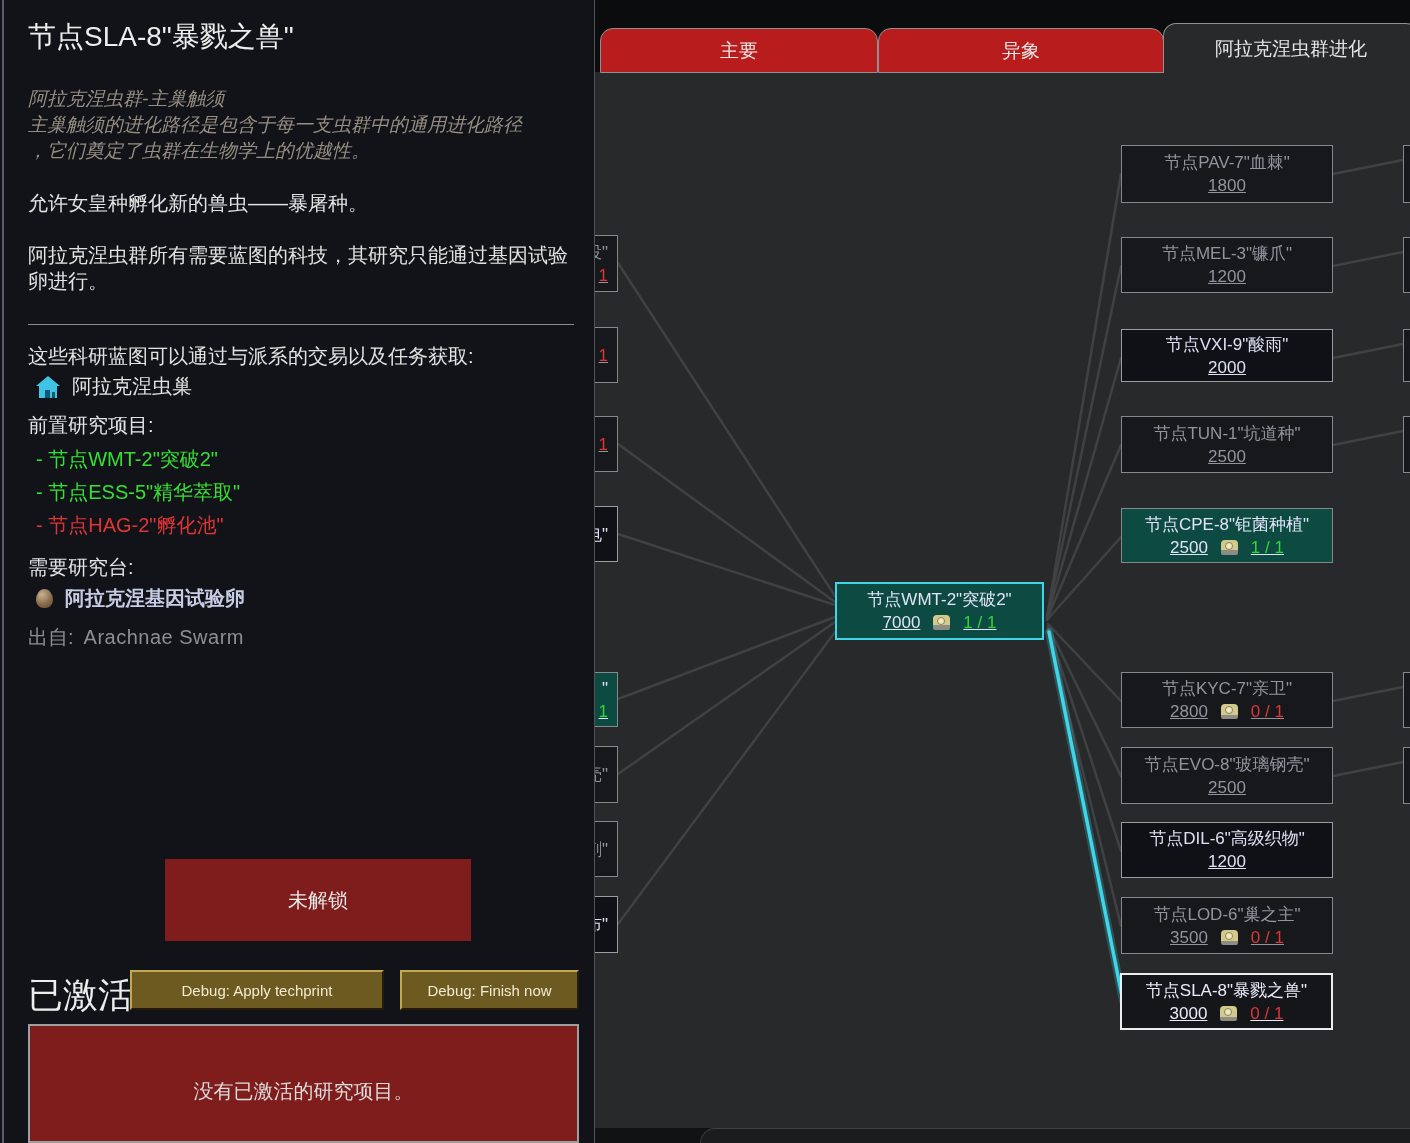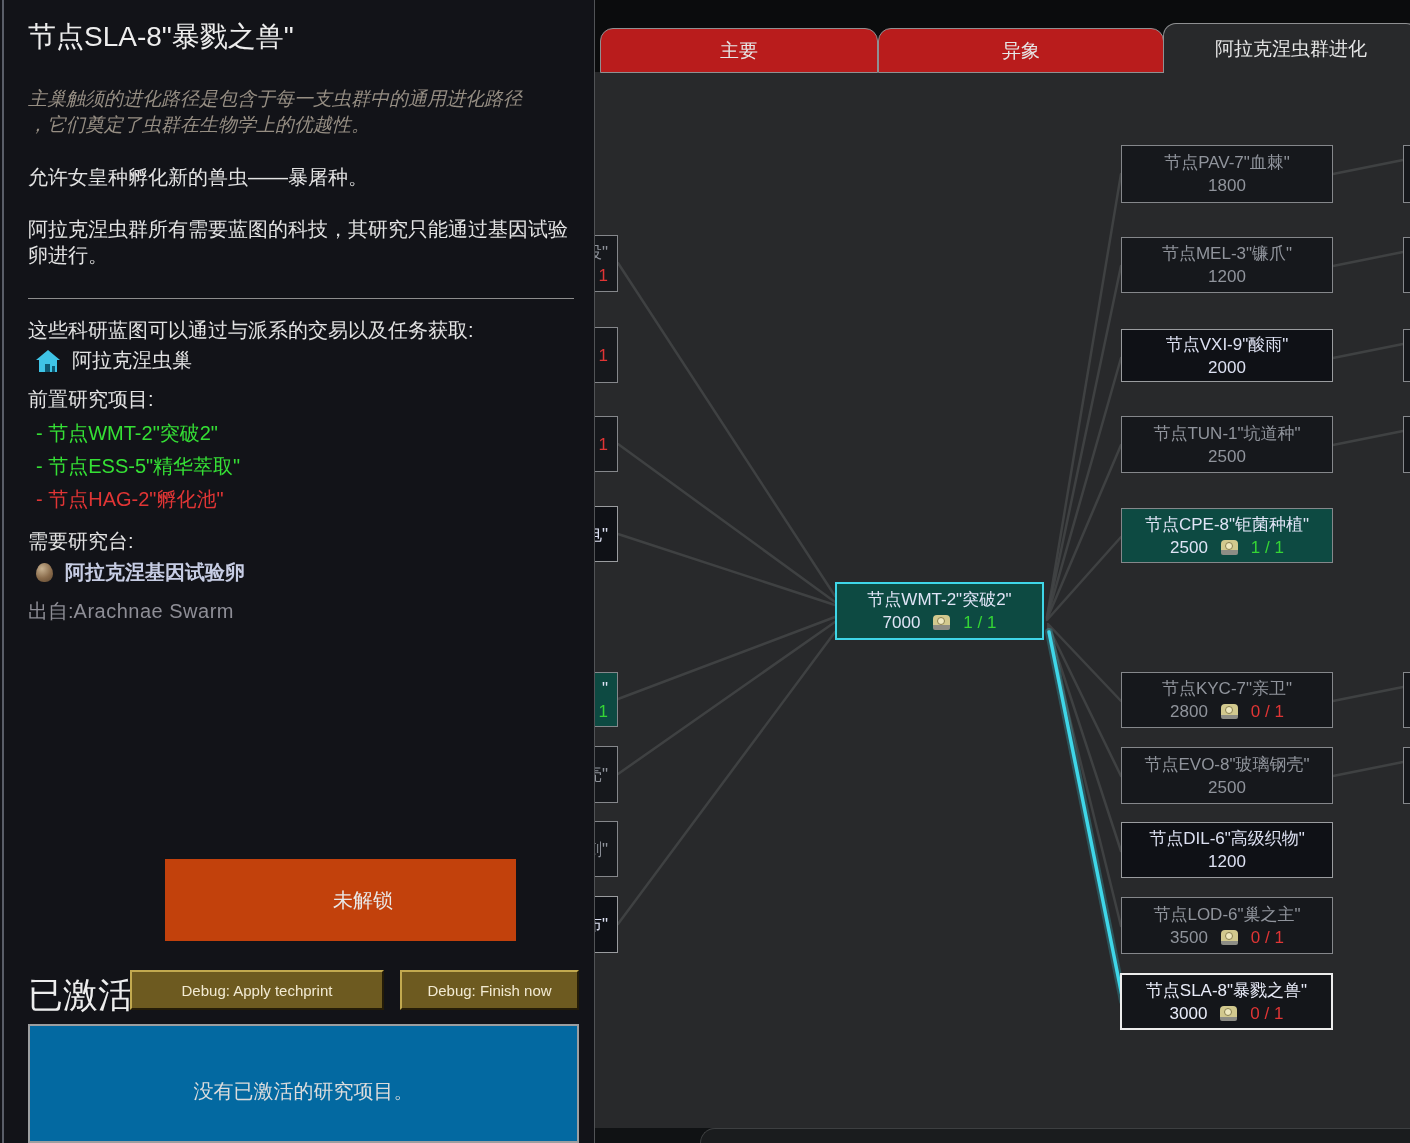--- a/index.html
+++ b/index.html
@@ -19,21 +19,21 @@
   #tab-2{left:878px;top:28px;width:286px;height:45px;}
   #tab-3{left:1163px;top:23px;width:256px;height:50px;}
 
   .node{position:absolute;box-sizing:border-box;border:1px solid #85878b;background:#16181c;
         color:#90949c;display:flex;flex-direction:column;justify-content:center;align-items:center;
         font-size:17px;line-height:23px;text-align:center;z-index:2;}
   .node.available{background:#0f1116;color:#dde1f2;border-color:#9a9c9f;}
   .node.done{background:#0d4a42;color:#e0e4f6;}
   .node.highlight{border:2px solid #3fd6e8;}
   .node.selected{border:2px solid #ededed;background:#14161a;color:#e9ecf9;}
-  .node .r2{display:flex;align-items:center;justify-content:center;gap:13px;}
+  .node .r2{display:flex;align-items:center;justify-content:center;gap:13px;text-decoration:underline;}
   .cnt-green{color:#35d535;}
   .cnt-red{color:#e03535;}
   .node.partial{align-items:flex-end;padding-right:9px;}
   .node.partial .r2{justify-content:flex-end;}
 
   .tp-icon{display:inline-block;width:17px;height:15px;position:relative;
            background:linear-gradient(#d2c98e 0 70%,#8d8d85 70% 100%);border-radius:4px 4px 2px 2px;}
   .tp-icon::after{content:"";position:absolute;left:4px;top:2px;width:8px;height:8px;border-radius:50%;
            background:#efe9c0;border:1px solid #8a8050;box-sizing:border-box;}
 
@@ -60,32 +60,32 @@
   .house-icon .door{position:absolute;left:9px;top:14px;width:5px;height:8px;background:#0d5a73;}
   .house-icon .win{position:absolute;left:16px;top:16px;width:3px;height:6px;background:#0d5a73;}
   .egg-icon{width:17px;height:19px;flex:0 0 auto;border-radius:50% 50% 46% 46%/58% 58% 42% 42%;
       background:radial-gradient(circle at 35% 30%,#c8b291 0%,#8a6c4c 55%,#5d462f 100%);}
   #prereq-list .pr-item{font-size:20px;line-height:26px;margin:7px 0;}
   .pr-met{color:#35e035;}
   .pr-unmet{color:#e03535;}
   .section-label{font-size:20px;margin-top:16px;color:#e3e3e3;}
   #bench-name{font-size:20px;color:#c7cde4;font-weight:bold;}
   #source-line{font-size:20px;color:#8e8e96;margin-top:12px;}
-  #source-line .src-name{letter-spacing:0.5px;}
-
-  #unlock-button{position:absolute;left:165px;top:859px;width:306px;height:82px;background:#c2410c;
-      color:#e9e9e9;font-size:20px;display:flex;align-items:center;justify-content:center;padding-left:45px;}
+  #source-line .src-name{margin-left:10px;letter-spacing:0.5px;}
+
+  #unlock-button{position:absolute;left:165px;top:859px;width:306px;height:82px;background:#7f1d1d;
+      color:#e9e9e9;font-size:20px;display:flex;align-items:center;justify-content:center;}
   #active-header{position:absolute;left:28px;top:972px;font-size:35px;color:#ededed;z-index:1;white-space:nowrap;}
   .debug-btn{position:absolute;top:970px;height:40px;box-sizing:border-box;background:#6d5a20;
       border:2px solid;border-color:#c2a94f #241c08 #241c08 #c2a94f;color:#f2ead2;font-size:15px;
       display:flex;align-items:center;justify-content:center;z-index:2;white-space:nowrap;}
   #debug-apply{left:130px;width:254px;}
   #debug-finish{left:400px;width:179px;}
   #active-box{position:absolute;left:28px;top:1024px;width:551px;height:119px;box-sizing:border-box;
-      border:2px solid #9c9ea0;background:#0369a1;display:flex;align-items:flex-start;justify-content:center;}
+      border:2px solid #9c9ea0;background:#7f1d1d;display:flex;align-items:flex-start;justify-content:center;}
   #active-empty{margin-top:52px;font-size:20px;color:#dcdcdc;}
 </style>
 </head>
 <body>
 
 <div id="tree-region">
   <div id="tree-content">
     <svg id="edge-svg" width="815" height="1071">
         <line x1="452" y1="545" x2="526" y2="102" stroke="#434547" stroke-width="2.5" stroke-opacity="0.85" stroke-linecap="round"></line>
         <line x1="452" y1="545" x2="526" y2="194" stroke="#434547" stroke-width="2.5" stroke-opacity="0.85" stroke-linecap="round"></line>
@@ -241,20 +241,21 @@
 </div>
 
 <div class="tab" id="tab-1">主要</div>
 <div class="tab" id="tab-2">异象</div>
 <div class="tab active" id="tab-3">阿拉克涅虫群进化</div>
 
 <div id="left-panel">
   <div id="left-edge-line"></div>
   <div id="panel-inner">
     <h1 id="panel-title">节点SLA-8"暴戮之兽"</h1>
+    <div class="flavor">阿拉克涅虫群-主巢触须</div>
     <div class="flavor">主巢触须的进化路径是包含于每一支虫群中的通用进化路径</div>
     <div class="flavor">，它们奠定了虫群在生物学上的优越性。</div>
     <div class="body-text">允许女皇种孵化新的兽虫——暴屠种。</div>
     <div class="body-text">阿拉克涅虫群所有需要蓝图的科技，其研究只能通过基因试验卵进行。</div>
     <hr id="divider">
     <div class="body-text" style="margin-top:0;">这些科研蓝图可以通过与派系的交易以及任务获取:</div>
     <div class="row">
       <span class="house-icon">
         <span class="roof"></span>
           <span class="base"></span>

